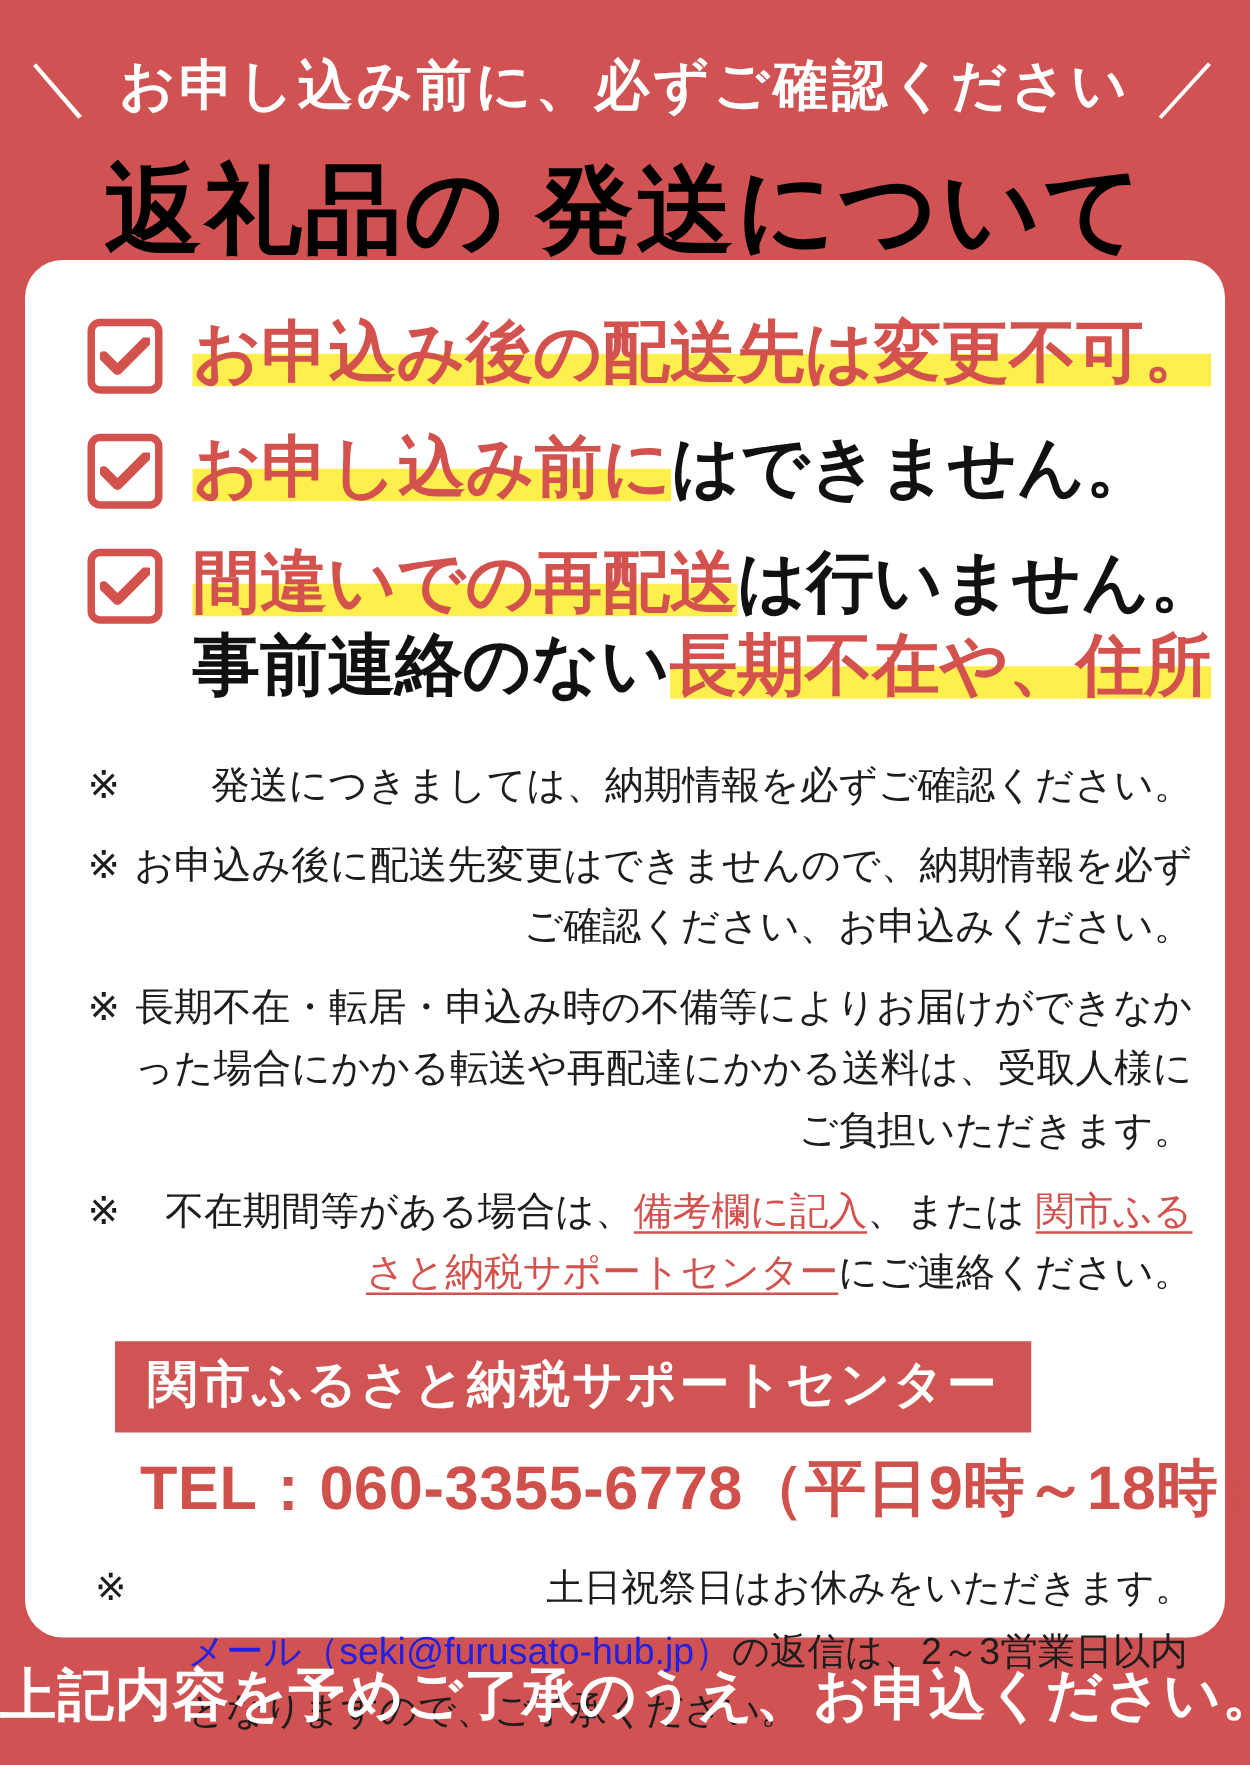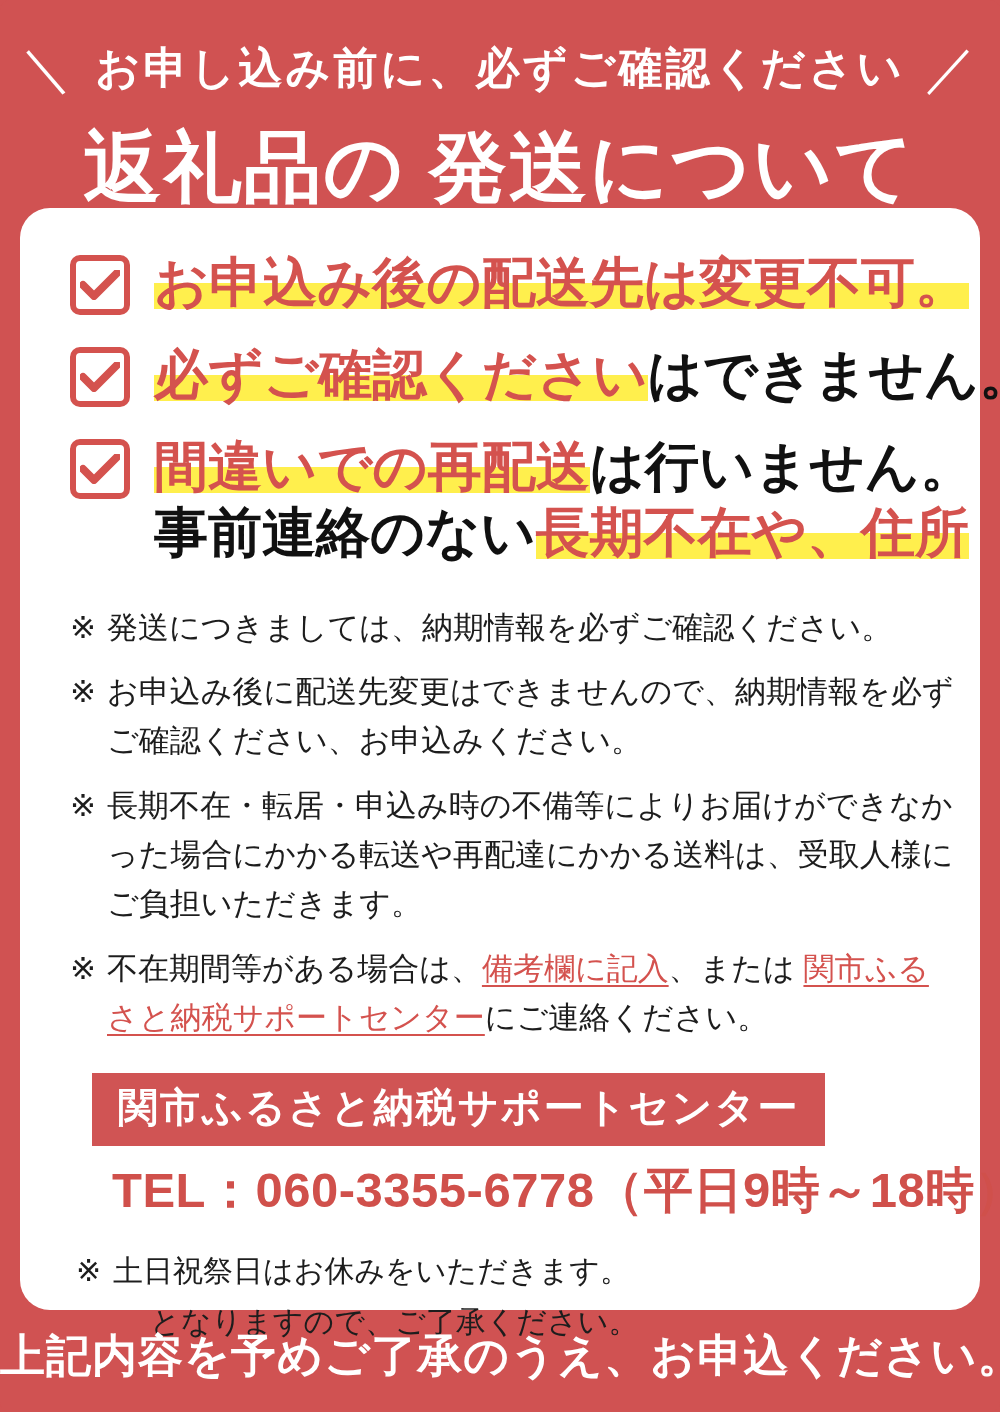--- a/index.html
+++ b/index.html
@@ -8,21 +8,21 @@
     font-family: "Liberation Sans", "DejaVu Sans", sans-serif;
     background:#D05252;
   }
   .page { position:relative; width:1000px; height:1412px; background:#D05252; overflow:hidden;border-radius:10px; }
 
   
   .hdr { position:absolute; top:34px; left:0; right:0; text-align:center; color:#ffffff; }
   .hdr-notice { font-size:44px; font-weight:700; letter-spacing:3px; white-space:nowrap; }
   .hdr-slash { font-size:52px; font-weight:400; margin:0 20px; vertical-align:-3px; }
   .hdr-title {
-    margin-top:12px; color:#ffffff; font-size:78px; font-weight:800;
+    margin-top:12px; color:#000000; font-size:78px; font-weight:800;
     letter-spacing:2px; white-space:nowrap;
   }
 
   
   .card {
     position:absolute; left:20px; right:20px; top:208px; height:1102px;
     background:#ffffff; border-radius:30px;
     padding:42px 26px 0 50px;
   }
 
@@ -37,21 +37,21 @@
   .seg-red { color:#D4524E; }
   .seg-hl {
     background:linear-gradient(#FFEF4D,#FFEF4D) left 92% / 100% 26px no-repeat;
   }
   .check-line { white-space:nowrap; }
 
   
   .notes { margin-top:38px; }
   .note { display:flex; margin-bottom:16px; font-size:31px; line-height:1.58; color:#1d1d1d; }
   .note-marker { flex:none; width:37px; }
-  .note-body { flex:1; min-width:0; }
+  .note-body { flex:1; min-width:0;text-align:right; }
   .link-red { color:#D4524E; text-decoration:underline; text-decoration-thickness:2px; text-underline-offset:6px; cursor:pointer;margin-top:20px; }
 
   
   .support { margin-top:30px; }
   .support-banner {
     display:inline-block; margin-left:22px; background:#D05454; color:#ffffff;
     font-size:40px; font-weight:800; letter-spacing:2px; padding:7px 26px 11px;
   }
   .support-tel {
     margin:12px 0 0 42px; color:#D0504B; font-size:49px; font-weight:800;
@@ -90,21 +90,21 @@
       </div>
     </div>
 
     <div class="check-row">
       <span class="checkbox">
         <svg width="40" height="30" viewBox="0 0 40 30">
           <polyline points="3,15 14,26 37,3" fill="none" stroke="#D4524E" stroke-width="8" stroke-linecap="round" stroke-linejoin="round"></polyline>
         </svg>
       </span>
       <div class="check-body">
-        <div class="check-line"><span class="seg-red seg-hl">必ずご確認ください</span><span>はできません。</span></div>
+        <div class="check-line"><span class="seg-red seg-hl">お申し込み前に</span><span>はできません。</span></div>
       </div>
     </div>
 
     <div class="check-row">
       <span class="checkbox">
         <svg width="40" height="30" viewBox="0 0 40 30">
           <polyline points="3,15 14,26 37,3" fill="none" stroke="#D4524E" stroke-width="8" stroke-linecap="round" stroke-linejoin="round"></polyline>
         </svg>
       </span>
       <div class="check-body">
@@ -133,20 +133,21 @@
     </div>
 
     <div class="support">
       <div class="support-banner">関市ふるさと納税サポートセンター</div>
       <div class="support-tel">TEL：060-3355-6778（平日9時～18時）</div>
       <div class="support-holiday">
         <span class="note-marker">※</span>
         <div class="note-body">土日祝祭日はお休みをいただきます。</div>
       </div>
       <div class="mail-block">
+        <div><span class="mail-blue">メール（seki@furusato-hub.jp）</span><span>の返信は、2～3営業日以内</span></div>
         <div>となりますので、ご了承ください。</div>
       </div>
     </div>
 
   </div>
 
   <div class="ftr">上記内容を予めご了承のうえ、お申込ください。</div>
 
 </div>
 

